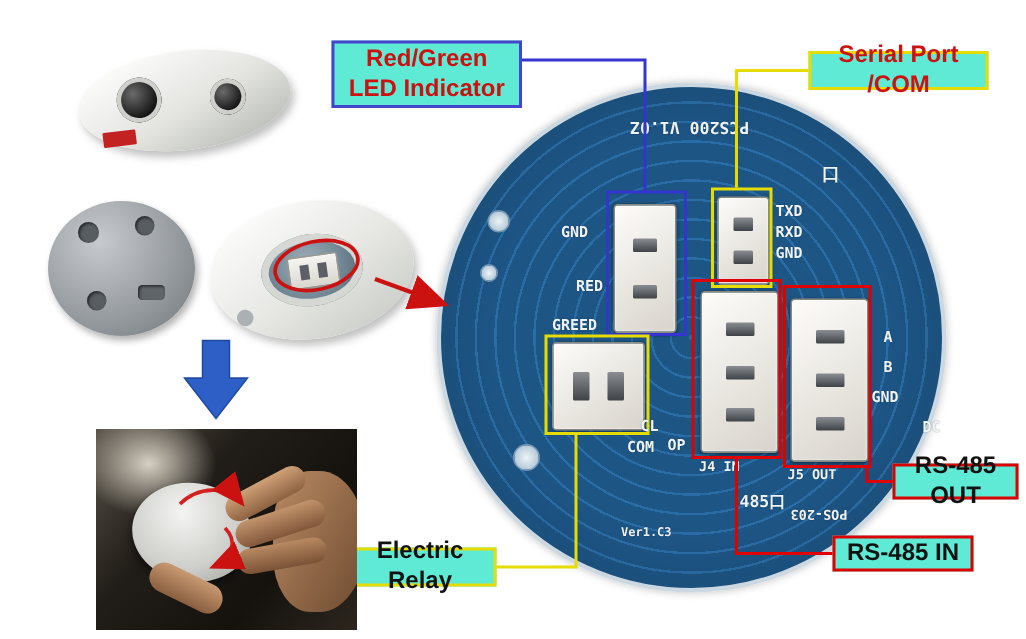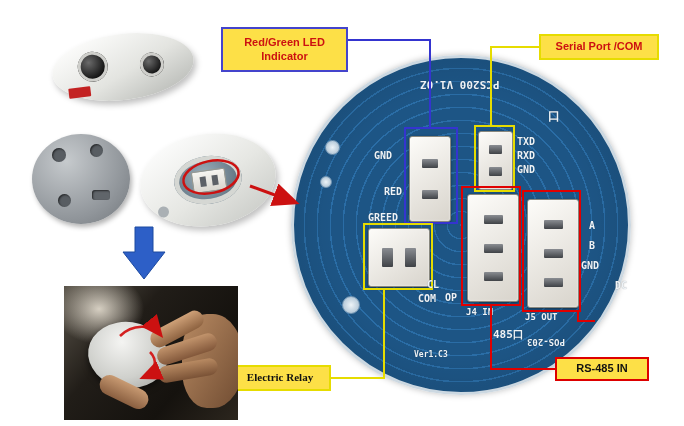--- a/index.html
+++ b/index.html
@@ -26,22 +26,22 @@
   .ob{border:2px solid #3434cf;}
   .oy{border:2px solid #e6dc00;}
   .or{border:2px solid #e00000;}
 
   
   .silk{position:absolute;color:#eef3f7;font-family:"DejaVu Sans Mono",monospace;font-weight:bold;font-size:10px;
     white-space:nowrap;text-shadow:0 0 1px rgba(0,0,0,.4);}
   .rot{transform:rotate(180deg);}
 
   
-  .callout{position:absolute;background:#fde047;display:flex;align-items:center;justify-content:center;text-align:center;
-    font-weight:bold;font-size:11px;line-height:1.25;padding:2px 4px;box-sizing:border-box;}
+  .callout{position:absolute;background:#5eead4;display:flex;align-items:center;justify-content:center;text-align:center;
+    font-weight:bold;font-size:16px;line-height:1.25;padding:2px 4px;box-sizing:border-box;}
   .cb{border:2px solid #4444cc;}
   .cy{border:2px solid #e6dc00;}
   .cr{border:2px solid #dd0000;}
   .t-red{color:#cc1111;}
   .t-black{color:#111;}
 
   .photo{position:absolute;}
   .overlay{position:absolute;left:0;top:0;width:684px;height:426px;pointer-events:none;}
 </style>
 </head>
@@ -99,22 +99,23 @@
   <div class="silk" style="left:427px;top:279px;">CL</div>
   <div class="silk" style="left:418px;top:293px;">COM</div>
   <div class="silk" style="left:466px;top:307px;font-size:9px;">J4 IN</div>
   <div class="silk" style="left:525px;top:312px;font-size:9px;">J5 OUT</div>
   <div class="silk" style="left:493px;top:327px;font-size:11px;">485口</div>
   <div class="silk" style="left:414px;top:350px;font-size:8px;">Ver1.C3</div>
   <div class="silk rot" style="left:527px;top:337px;font-size:9px;">POS-203</div>
 
   <div class="callout cb t-red" style="left:221px;top:27px;width:127px;height:45px;">Red/Green LED Indicator</div>
   <div class="callout cy t-red" style="left:539px;top:34px;width:120px;height:26px;">Serial Port /COM</div>
+  <div class="callout cr t-black" style="left:595px;top:309px;width:84px;height:24px;">RS-485 OUT</div>
   <div class="callout cr t-black" style="left:555px;top:357px;width:94px;height:24px;">RS-485 IN</div>
-  <div class="callout cy t-black" style="left:229px;top:365px;width:102px;height:26px;font-family:Liberation Serif, serif;">Electric Relay</div>
+  <div class="callout cy t-black" style="left:229px;top:365px;width:102px;height:26px;">Electric Relay</div>
 
   <div class="photo" style="left:50px;top:24px;width:150px;height:88px;">
     <div style="position:absolute;left:2px;top:10px;width:142px;height:66px;border-radius:50%;transform:rotate(-7deg);background:linear-gradient(155deg,#fdfdfc 10%,#e3e4e0 55%,#bcbeba 90%);box-shadow:2px 4px 6px rgba(0,0,0,.25);">
       <div style="position:absolute;left:26px;top:14px;width:30px;height:30px;border-radius:50%;background:radial-gradient(circle at 38% 35%,#6a6a6a,#101010 65%);box-shadow:inset 0 0 0 3px #cfcfcb;"></div>
       <div style="position:absolute;left:88px;top:22px;width:24px;height:24px;border-radius:50%;background:radial-gradient(circle at 38% 35%,#6a6a6a,#101010 65%);box-shadow:inset 0 0 0 3px #cfcfcb;"></div>
       <div style="position:absolute;left:14px;top:48px;width:22px;height:10px;background:#c32222;border-radius:1px;"></div>
     </div>
   </div>
 
   <div class="photo" style="left:32px;top:132px;width:102px;height:94px;">

